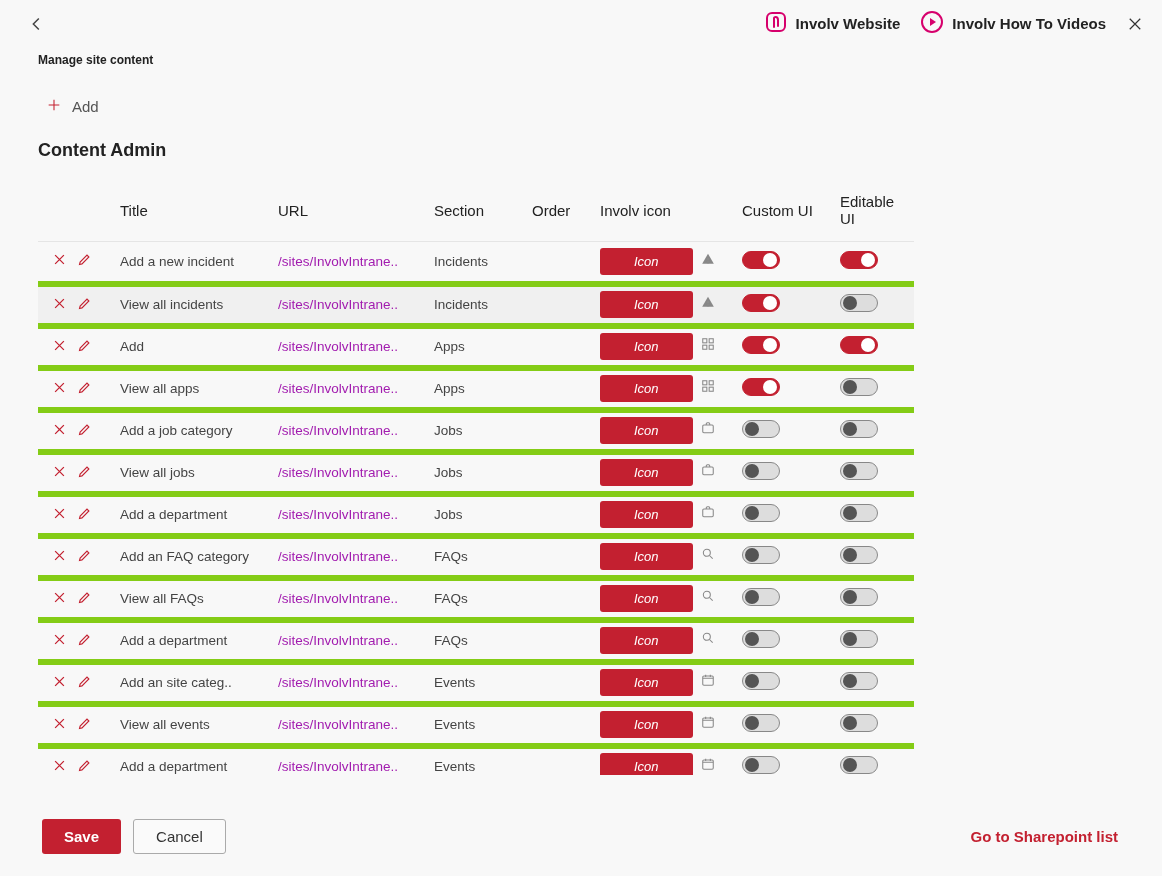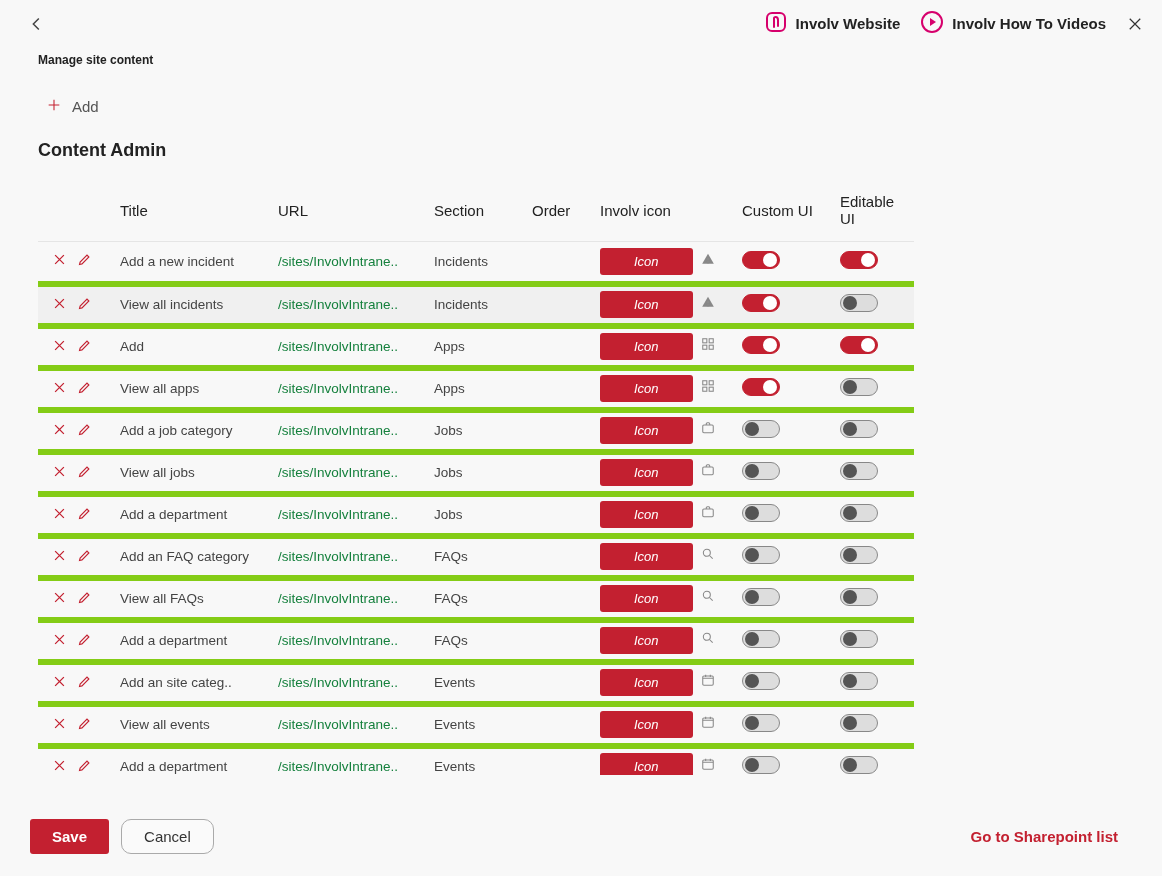--- a/index.html
+++ b/index.html
@@ -52,51 +52,51 @@
     text-align:left; font-weight:500; font-size:15px; color:#222;
     padding: 18px 6px 14px 6px;
     border-bottom:1px solid #e5e5e5;
   }
   tbody tr { border-bottom:6px solid #84cc16; height:42px; }
   tbody tr.hovered { background:#f0f0f0; }
   tbody td {
     font-size:13.5px; color:#444; padding:0 6px;
     white-space:nowrap; overflow:hidden; text-overflow:ellipsis;
   }
-  .url-cell { color:#15803d; }
+  .url-cell { color:#a21caf; }
   .icon-btn { cursor:pointer; display:inline-flex; align-items:center; justify-content:center; }
   .icon-button-pill {
     background:#c32030; color:#fff; border:none;
     font-size:13px; padding:6px 34px; border-radius:3px; cursor:pointer;font-style:italic;
   }
   .small-icon { color:#888; display:inline-block; margin-left:8px; }
   .toggle {
     width:38px; height:18px; border-radius:10px;
     position:relative; display:inline-block; cursor:pointer;
     background:#ddd; border:1px solid #888;
   }
   .toggle .knob {
     position:absolute; width:14px; height:14px; border-radius:50%;
     top:1px; left:2px; background:#555; transition:none;
   }
   .toggle.on { background:#c32030; border-color:#c32030; }
   .toggle.on .knob { left:auto; right:2px; background:#fff; }
   .footer {
-    position:absolute; bottom:22px; left:30px; right:44px;
+    position:absolute; bottom:22px; left:42px; right:44px;
     display:flex; align-items:center; justify-content:space-between;
     background:#f8f8f8;
   }
   .footer-left { display:flex; gap:12px; }
   .btn-primary {
     background:#c32030; color:#fff; border:none;
     font-size:15px; font-weight:600; padding:8px 22px; border-radius:3px; cursor:pointer;
   }
   .btn-secondary {
     background:#fafafa; color:#333; border:1px solid #aaa;
-    font-size:15px; padding:8px 22px; border-radius:10px; cursor:pointer;
+    font-size:15px; padding:8px 22px; border-radius:3px; cursor:pointer;
   }
   .footer-link { color:#c32030; font-weight:600; font-size:15px; cursor:pointer; }
   col.c-actions { width:76px; }
   col.c-title   { width:158px; }
   col.c-url     { width:156px; }
   col.c-section { width:98px; }
   col.c-order   { width:68px; }
   col.c-icon    { width:142px; }
   col.c-custom  { width:98px; }
   col.c-edit    { width:80px; }

